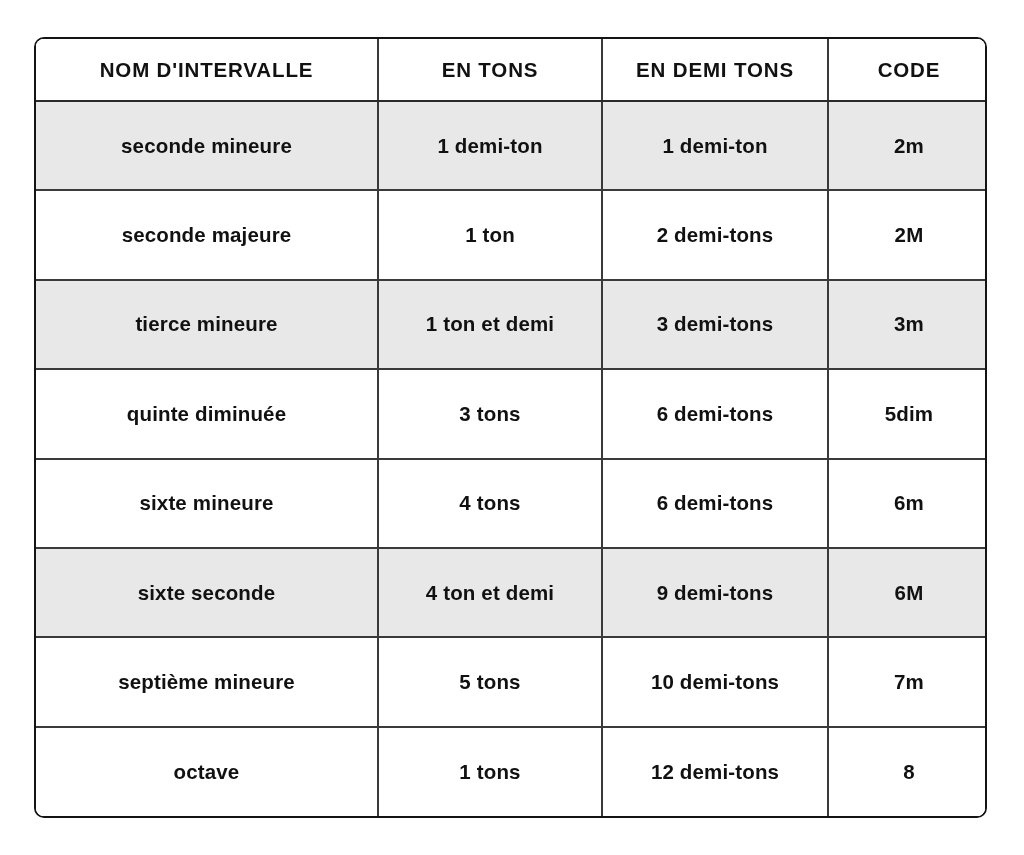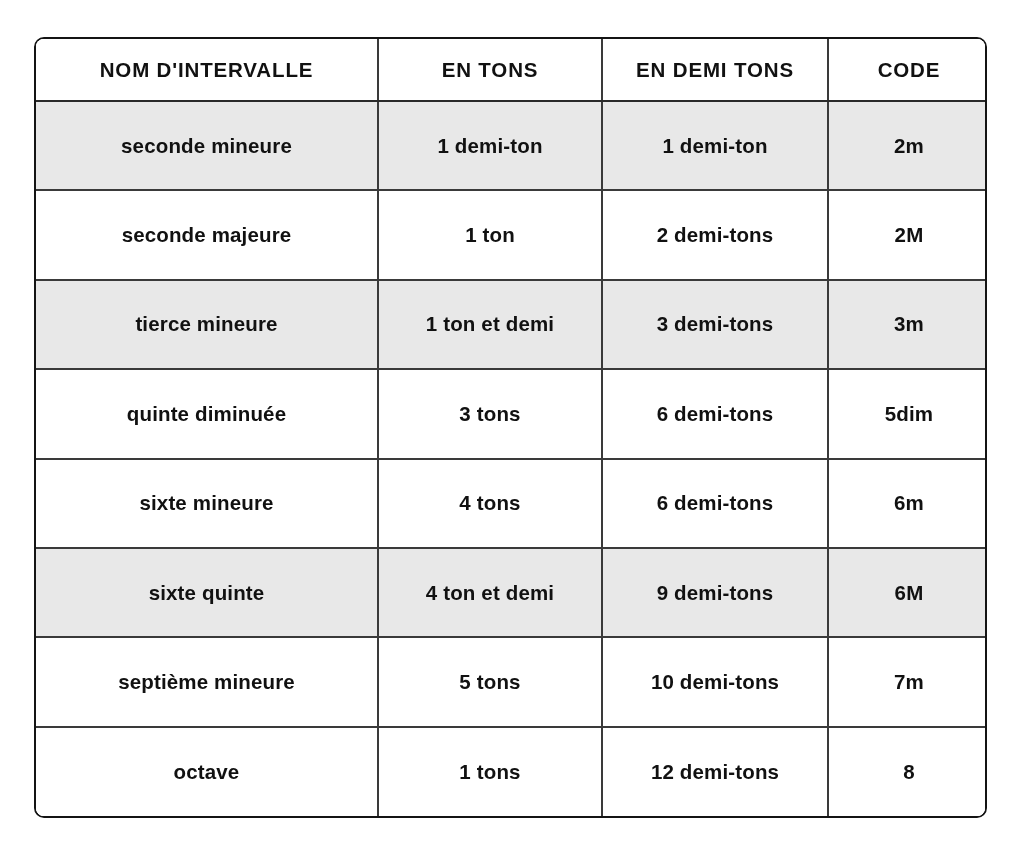--- a/index.html
+++ b/index.html
@@ -140,21 +140,21 @@
             <td>6 demi-tons</td>
             <td>5dim</td>
           </tr>
           <tr class="plain">
             <td>sixte mineure</td>
             <td>4 tons</td>
             <td>6 demi-tons</td>
             <td>6m</td>
           </tr>
           <tr class="shaded">
-            <td>sixte quinte</td>
+            <td>sixte seconde</td>
             <td>4 ton et demi</td>
             <td>9 demi-tons</td>
             <td>6M</td>
           </tr>
           <tr class="plain">
             <td>septième mineure</td>
             <td>5 tons</td>
             <td>10 demi-tons</td>
             <td>7m</td>
           </tr>

